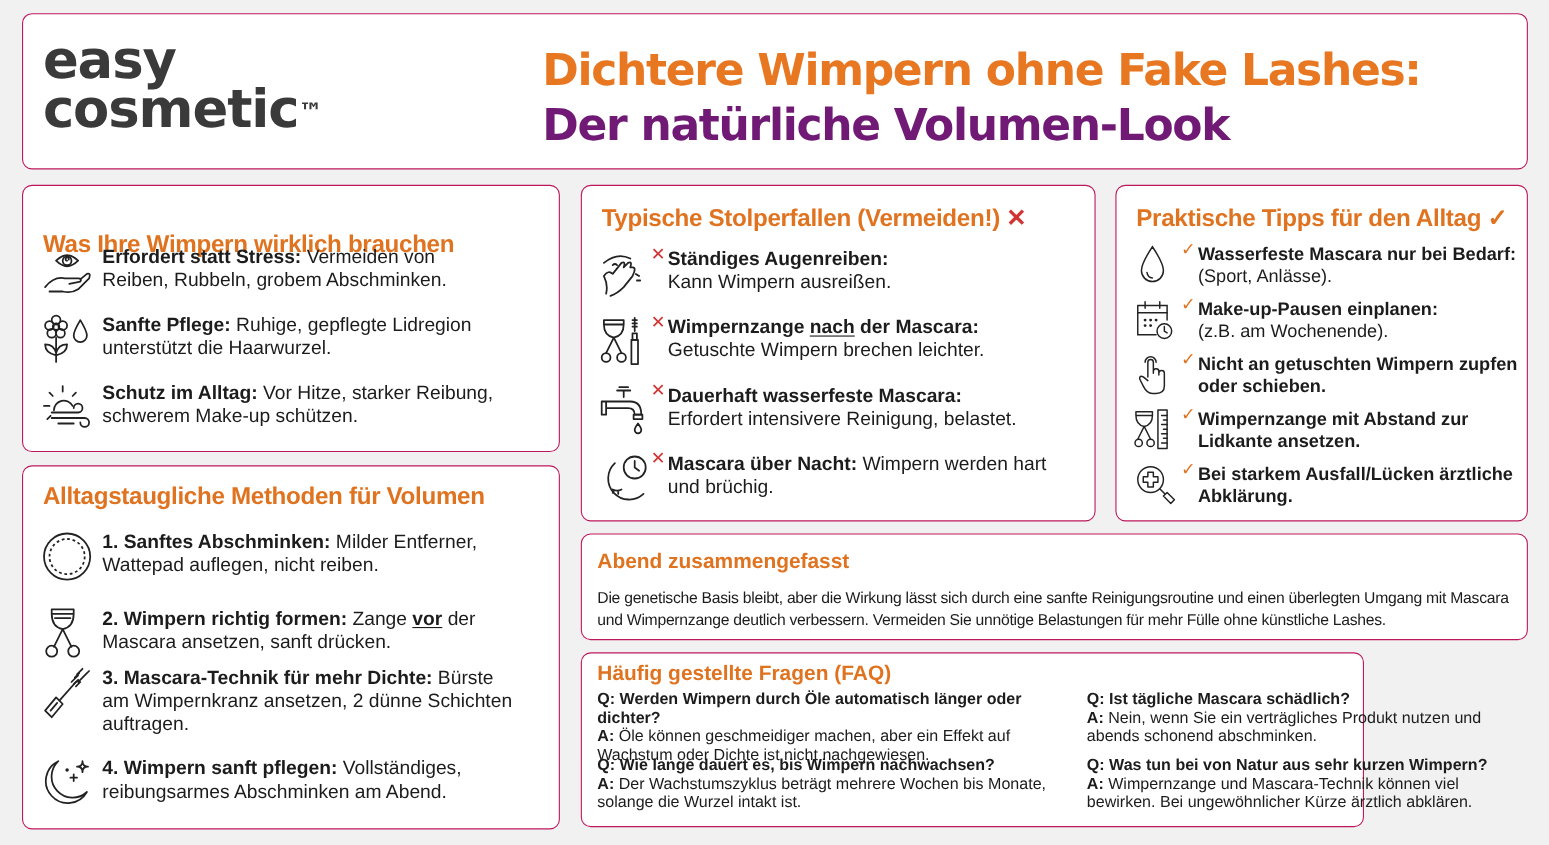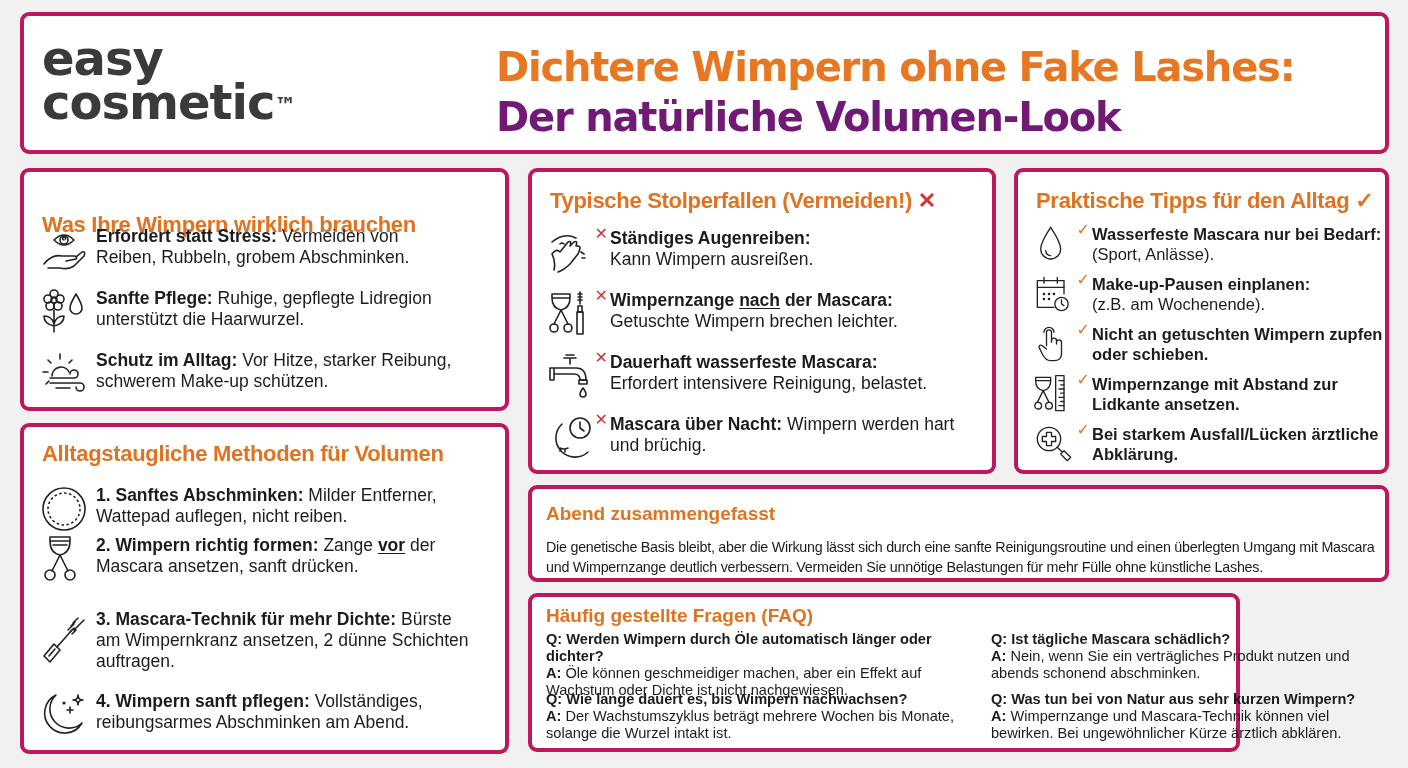--- a/index.html
+++ b/index.html
@@ -6,21 +6,21 @@
   html, body { width: 1408px; height: 768px; overflow: hidden; }
   body {
     background: #f1f1f1;
     font-family: "Liberation Sans", "DejaVu Sans", sans-serif;
     color: #1c1c1c;
     position: relative;
   }
   .card {
     position: absolute;
     background: #ffffff;
-    border: 4px solid #be185d;
+    border: 1px solid #be185d;
     border-radius: 9px;
   }
   .hdr { left: 20px; top: 12px; width: 1369px; height: 142px; }
   .logo {
     position: absolute; left: 18px; top: 20px;
     font-family: "DejaVu Sans", sans-serif; font-weight: bold;
     font-size: 48px; line-height: 44px; color: #3a3a3a; letter-spacing: -1px;
   }
   .logo .tm { font-size: 22px; vertical-align: top; position: relative; top: 4px; letter-spacing: 0; }
   .headline {
@@ -122,33 +122,33 @@
   <h2 style="left:18px;top:14px;">Alltagstaugliche Methoden für Volumen</h2>
   <div class="item" style="left:16px;top:58px;">
     <div class="ic">
       <svg viewBox="0 0 48 48" fill="none" stroke="#222" stroke-width="1.6">
         <circle cx="24" cy="24" r="21"></circle>
           <circle cx="24" cy="24" r="16" stroke-dasharray="2.5 2.5"></circle>
       </svg>
     </div>
     <div class="tx" style="width:370px;"><b>1. Sanftes Abschminken:</b><span> Milder Entferner, Wattepad auflegen, nicht reiben.</span></div>
   </div>
-  <div class="item" style="left:16px;top:108px;">
+  <div class="item" style="left:16px;top:128px;">
     <div class="ic">
       <svg viewBox="0 0 48 48" fill="none" stroke="#222" stroke-width="1.6" stroke-linecap="round" stroke-linejoin="round">
         <path d="M10 2 L30 2 L30 6 L10 6 Z M10 6 Q10 18 20 20 Q30 18 30 6"></path>
           <path d="M13 10 L27 10"></path>
         <path d="M20 20 L12 36 M20 20 L28 36"></path>
           <circle cx="10" cy="40" r="5"></circle>
           <circle cx="30" cy="40" r="5"></circle>
       </svg>
     </div>
     <div class="tx" style="width:370px;"><b>2. Wimpern richtig formen:</b><span> Zange </span><b><u>vor</u></b><span> der Mascara ansetzen, sanft drücken.</span></div>
   </div>
-  <div class="item" style="left:16px;top:182px;align-items:center;">
+  <div class="item" style="left:16px;top:182px;">
     <div class="ic">
       <svg viewBox="0 0 48 48" fill="none" stroke="#222" stroke-width="1.6" stroke-linecap="round" stroke-linejoin="round">
         <path d="M4 40 L14 28 L20 34 L10 46 Z M9 40 L15 33"></path>
           <path d="M17 31 L32 14"></path>
         <path d="M30 16 L34 12 M32 18 L36 14 M28 14 L34 8 M34 14 L40 8 M31 10 L35 6 M36 12 L42 6 M33 7 L38 2 M38 10 L44 4"></path>
       </svg>
     </div>
     <div class="tx" style="width:380px;"><b>3. Mascara-Technik für mehr Dichte:</b><span> Bürste am Wimpernkranz ansetzen, 2 dünne Schichten auftragen.</span></div>
   </div>
   <div class="item" style="left:16px;top:264px;">

